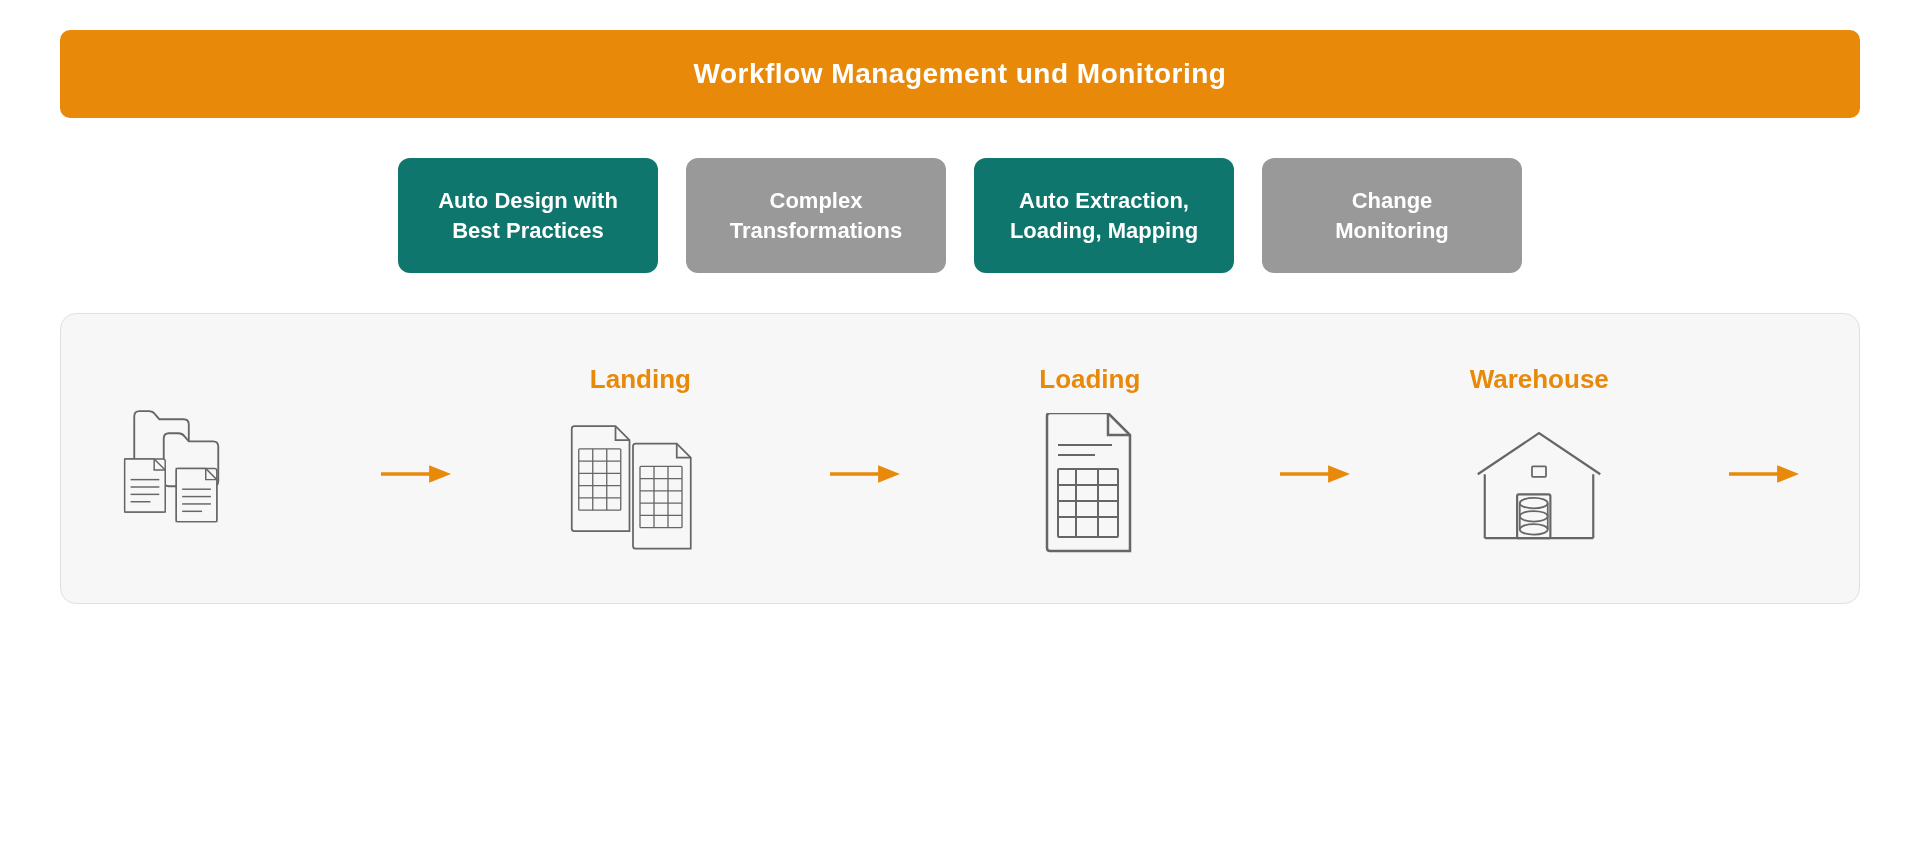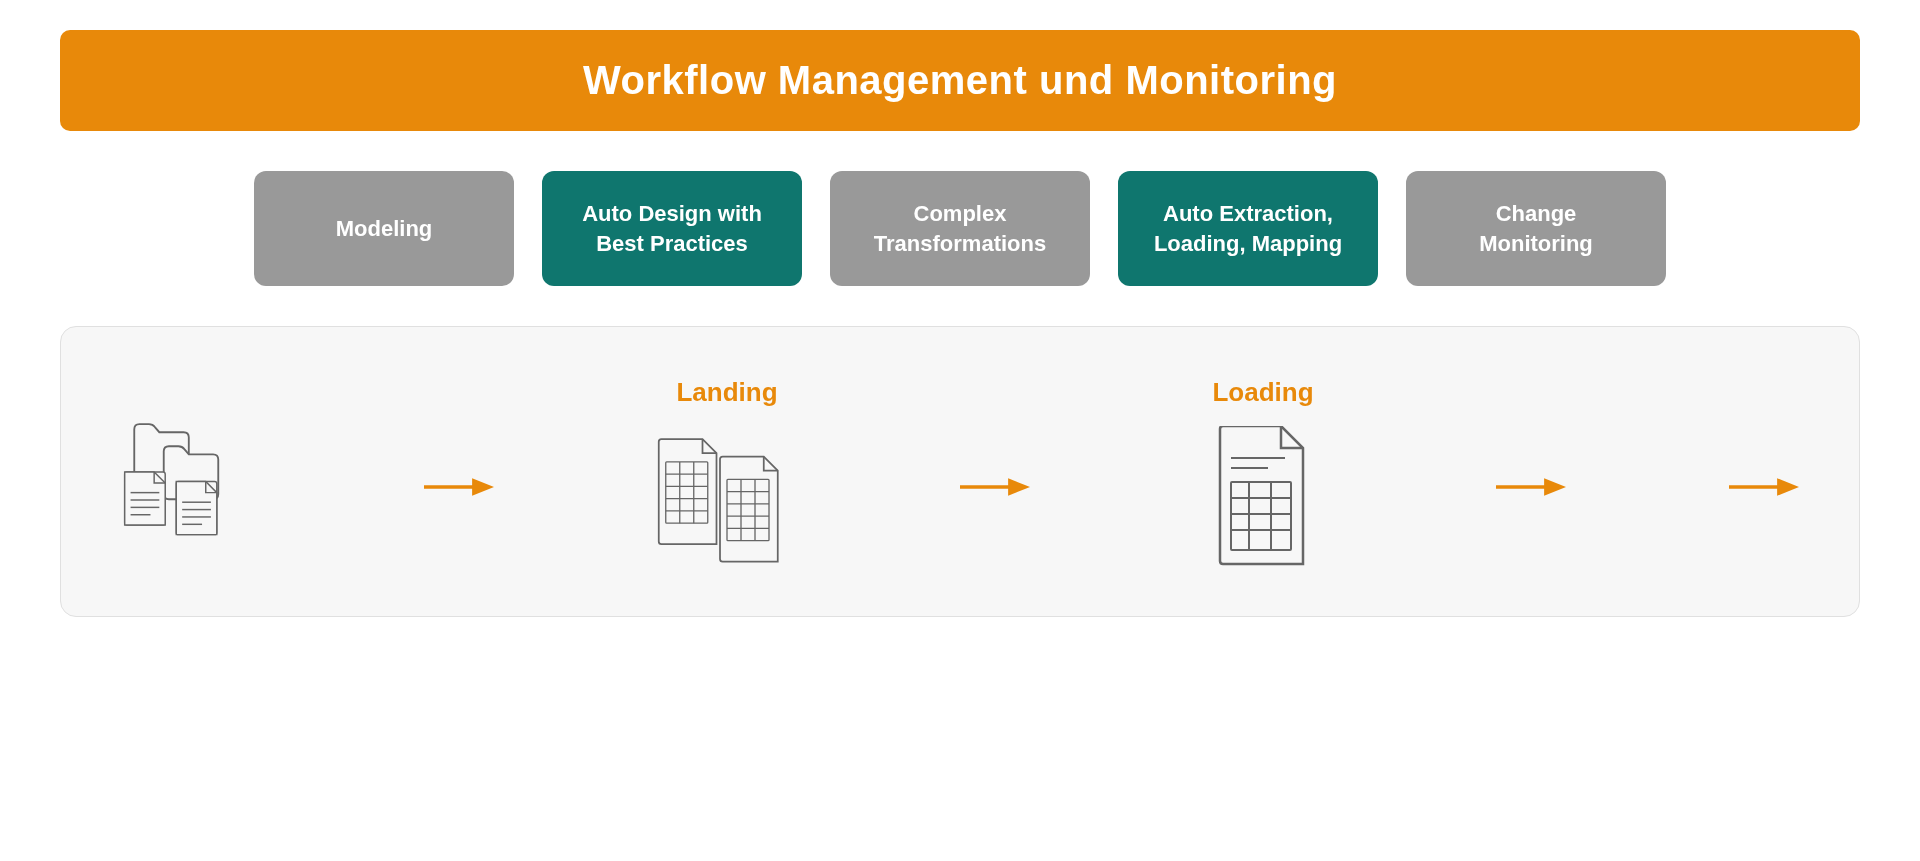--- a/index.html
+++ b/index.html
@@ -18,21 +18,21 @@
     .header-banner {
       width: 100%;
       background: #E8890A;
       border-radius: 10px;
       padding: 28px 40px;
       text-align: center;
       margin-bottom: 40px;
     }
     .header-banner h1 {
       color: #fff;
-      font-size: 40px;
+      font-size: 28px;
       font-weight: 700;
       letter-spacing: 0.5px;
     }
 
     
     .cards-row {
       display: flex;
       flex-direction: row;
       gap: 28px;
       width: 100%;
@@ -109,23 +109,20 @@
     }
   </style>
 </head>
 <body>
 
 <div class="header-banner">
   <h1>Workflow Management und Monitoring</h1>
 </div>
 
 <div class="cards-row">
-  <div class="card">
-    <span>Modeling</span>
-  </div>
   <div class="card darker">
     <span>Auto Design with Best Practices</span>
   </div>
   <div class="card">
     <span>Complex Transformations</span>
   </div>
   <div class="card darker">
     <span>Auto Extraction, Loading, Mapping</span>
   </div>
   <div class="card">
@@ -240,20 +237,48 @@
     </div>
   </div>
 
   <div class="arrow">
     <svg viewBox="0 0 80 40" width="80" height="40">
       <line x1="0" y1="20" x2="60" y2="20" stroke="#E8890A" stroke-width="4"></line>
       <polygon points="55,10 80,20 55,30" fill="#E8890A"></polygon>
     </svg>
   </div>
 
+  <div class="flow-step">
+    <span class="flow-label">Warehouse</span>
+    <div class="flow-icon">
+      <svg width="160" height="150" viewBox="0 0 160 150" fill="none">
+
+        <polyline points="10,65 80,18 150,65" stroke="#666" stroke-width="2.5" fill="none"></polyline>
+
+        <line x1="18" y1="65" x2="18" y2="138" stroke="#666" stroke-width="2.5"></line>
+
+        <line x1="142" y1="65" x2="142" y2="138" stroke="#666" stroke-width="2.5"></line>
+
+        <line x1="18" y1="138" x2="142" y2="138" stroke="#666" stroke-width="2.5"></line>
+
+        <rect x="55" y="88" width="38" height="50" rx="2" stroke="#666" stroke-width="2.5" fill="none"></rect>
+
+        <rect x="72" y="56" width="16" height="12" rx="1" stroke="#666" stroke-width="2" fill="none"></rect>
+
+        <ellipse cx="74" cy="98" rx="16" ry="6" stroke="#666" stroke-width="2" fill="none"></ellipse>
+
+        <line x1="58" y1="98" x2="58" y2="128" stroke="#666" stroke-width="2"></line>
+        <line x1="90" y1="98" x2="90" y2="128" stroke="#666" stroke-width="2"></line>
+
+        <ellipse cx="74" cy="128" rx="16" ry="6" stroke="#666" stroke-width="2" fill="none"></ellipse>
+
+        <ellipse cx="74" cy="113" rx="16" ry="6" stroke="#666" stroke-width="2" fill="none"></ellipse>
+      </svg>
+    </div>
+  </div>
 
   <div class="arrow">
     <svg viewBox="0 0 80 40" width="80" height="40">
       <line x1="0" y1="20" x2="60" y2="20" stroke="#E8890A" stroke-width="4"></line>
       <polygon points="55,10 80,20 55,30" fill="#E8890A"></polygon>
     </svg>
   </div>
 
 
 </div>

